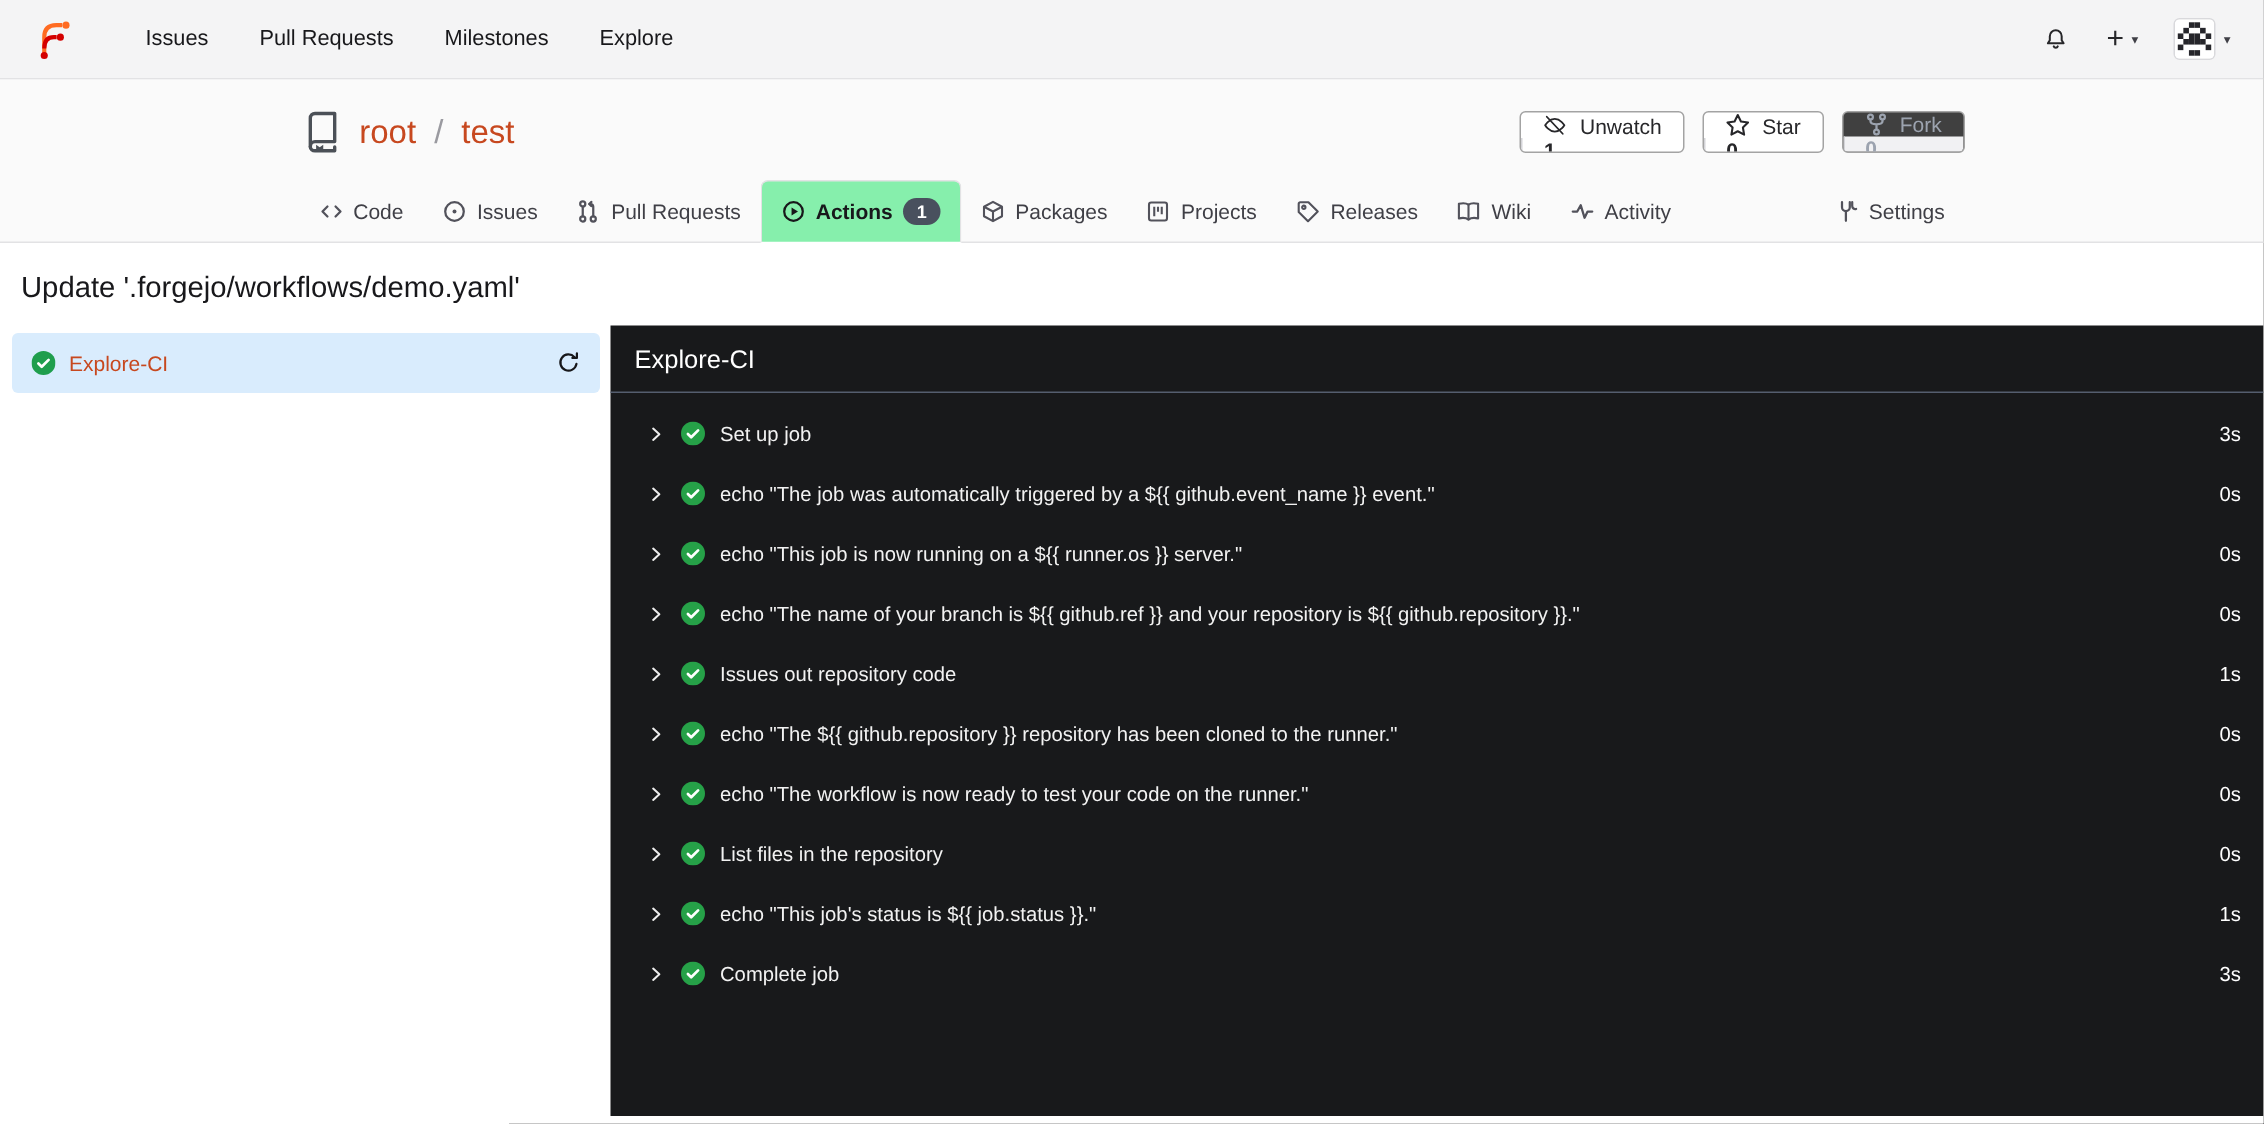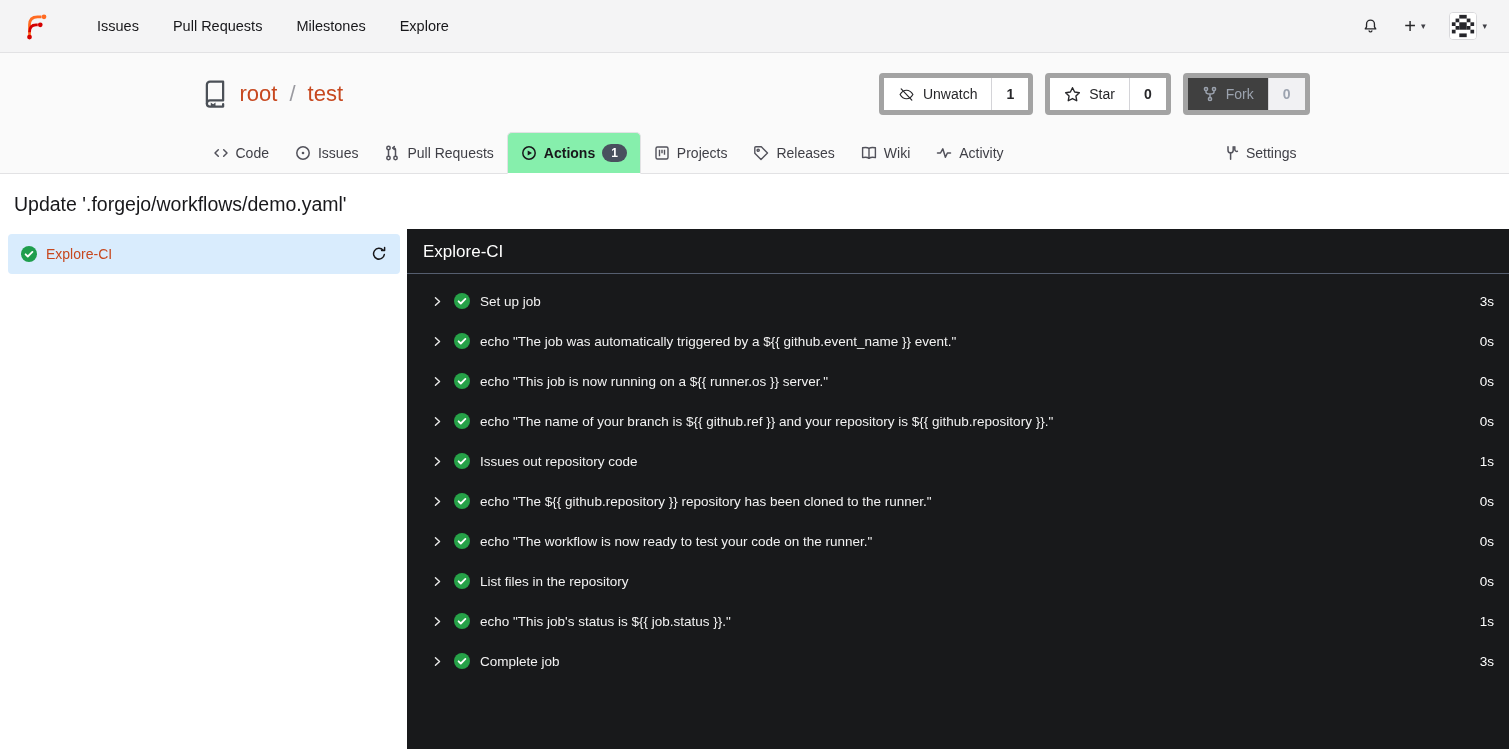--- a/index.html
+++ b/index.html
@@ -19,22 +19,22 @@
 
   
   .repo-header { background: #fafafa; }
   .rh-inner { width: 1130px; margin: 0 auto; padding: 20px 10px 0 10px; }
   .rh-top { display: flex; align-items: center; }
   .repo-title { display: flex; align-items: center; gap: 10px; font-size: 22px; }
   .repo-title a { text-decoration: none; cursor: pointer; }
   .repo-owner, .repo-name { color: #c7481f; }
   .repo-sep { color: #9a9aa0; margin: 0 2px; }
   .rh-actions { margin-left: auto; display: flex; gap: 12px; }
-  .seg-btn { display: flex; align-items: stretch; background: #fff; border: 5px solid #a3a3a3;
-    border-radius: 4px; overflow: hidden; height: 42px; font-size: 14px; color: #27272a; cursor: pointer; }
+  .seg-btn { display: flex; align-items: stretch; background: #fff; border: 1px solid #a3a3a3;
+    border-radius: 4px; overflow: hidden; height: 28px; font-size: 14px; color: #27272a; cursor: pointer; flex-direction: column; }
   .seg-main { display: flex; align-items: center; gap: 8px; padding: 0 14px; }
   .seg-count { display: flex; align-items: center; padding: 0 14px; border-left: 1px solid #d4d4d8; font-weight: 700; }
   .seg-btn.disabled { background: #404040; color: #9ca3af; cursor: default; }
   .seg-btn.disabled .seg-count { background: #f1f1f3; }
 
   
   .tabbar { display: flex; align-items: flex-end; margin-top: 16px; position: relative; height: 43px; text-align: center; }
   .tabbar::after { content: ""; position: absolute; left: -200px; right: -200px; bottom: 0;
     border-bottom: 1px solid #e2e2e4; }
   .tab { display: flex; align-items: center; gap: 7px; padding: 0 13px; height: 42px;
@@ -203,20 +203,27 @@
       </div>
       <div class="tab active">
         <svg width="16" height="16" viewBox="0 0 16 16" fill="none" stroke="#18181b" stroke-width="1.5">
             <circle cx="8" cy="8" r="6.2"></circle>
             <path d="M6.7 5.4v5.2L11 8z" fill="#18181b" stroke="none"></path>
           </svg>
         <span>Actions</span>
         <span class="tab-badge">1</span>
       </div>
       <div class="tab">
+        <svg width="16" height="16" viewBox="0 0 16 16" fill="none" stroke="#52525b" stroke-width="1.4" stroke-linejoin="round">
+            <path d="M8 1.6 14 4.8v6.4L8 14.4 2 11.2V4.8z"></path>
+            <path d="M2 4.8 8 8l6-3.2M8 8v6.4"></path>
+          </svg>
+        <span>Packages</span>
+      </div>
+      <div class="tab">
         <svg width="16" height="16" viewBox="0 0 16 16" fill="none" stroke="#52525b" stroke-width="1.4">
             <rect x="2" y="2" width="12" height="12" rx="1.5"></rect>
             <path d="M5.5 4.8v6.4M8 4.8v3.4M10.5 4.8v5"></path>
           </svg>
         <span>Projects</span>
       </div>
       <div class="tab">
         <svg width="16" height="16" viewBox="0 0 16 16" fill="none" stroke="#52525b" stroke-width="1.4" stroke-linejoin="round">
             <path d="M1.8 8.3V2.8a1 1 0 0 1 1-1h5.5L14.5 8 8 14.5z"></path>
             <circle cx="5.2" cy="5.2" r="1.1"></circle>

